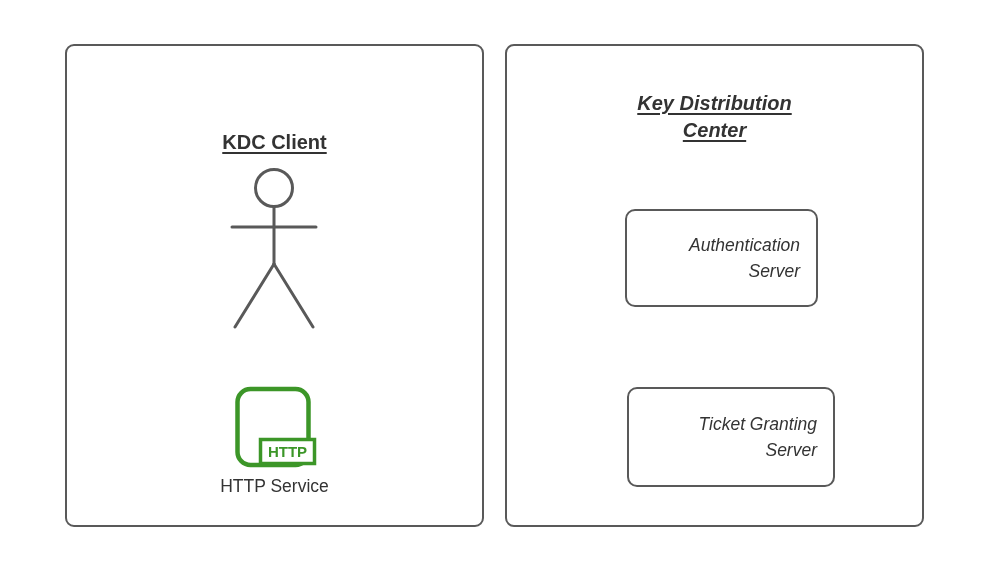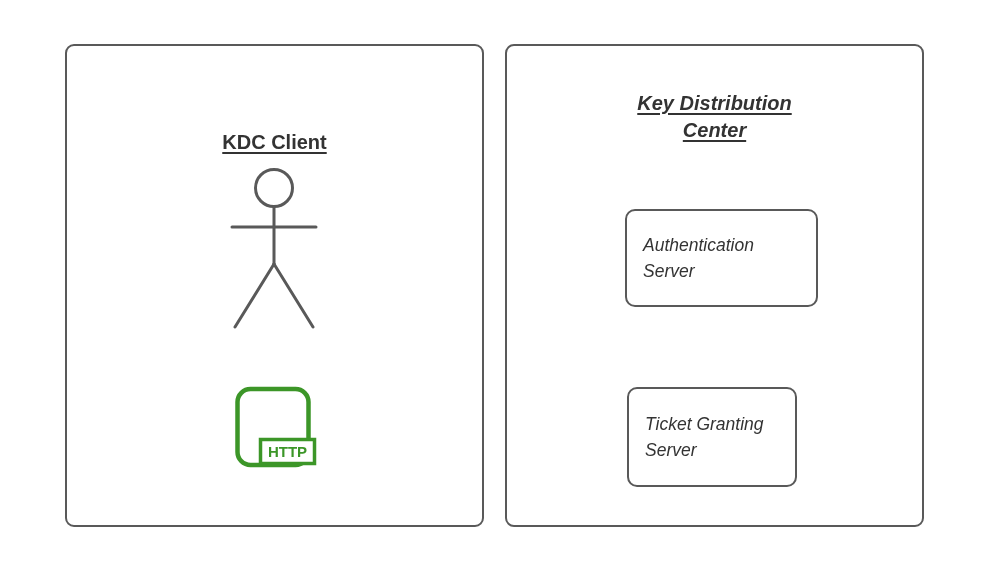--- a/index.html
+++ b/index.html
@@ -73,27 +73,27 @@
     font-weight: 600;
   }
 
   .node {
     position: absolute;
     box-sizing: border-box;
     border: 2px solid var(--border-gray, #595959);
     border-radius: 10px;
     background: #ffffff;
     display: flex; align-items: center; justify-content: center;
-    text-align: left;
+    text-align: right;
     font-size: 17.5px; line-height: 26px;
     color: var(--text, #333333);
     padding: 0 16px;
   }
   .node.auth { left: 118px; top: 163px; width: 193px; height: 98px; }
-  .node.tgs  { left: 120px; top: 341px; width: 170px; height: 100px; }
+  .node.tgs  { left: 120px; top: 341px; width: 208px; height: 100px; }
 </style>
 </head>
 <body>
 
 <div class="canvas">
 
   <section class="panel left">
     <div class="panel-title">
       <span class="title-text">KDC Client</span>
     </div>
@@ -106,20 +106,21 @@
       <line class="stroke" x1="45" y1="97" x2="84" y2="160"></line>
     </svg>
 
 
     <svg class="http-svg" width="82" height="82" viewBox="0 0 82 82" aria-hidden="true">
       <rect class="green-stroke" x="2.5" y="3" width="71" height="76" rx="13" stroke-width="4.5"></rect>
       <rect class="badge-rect" x="25.5" y="53.5" width="54" height="24" stroke-width="3.5"></rect>
       <text class="badge-text" x="52.5" y="71" text-anchor="middle">HTTP</text>
     </svg>
 
+    <div class="label service-label">HTTP Service</div>
   </section>
 
   <section class="panel right">
     <div class="panel-title">
       <span class="title-text">Key Distribution Center</span>
     </div>
 
     <div class="node auth">Authentication Server</div>
 
     <div class="node tgs">Ticket Granting Server</div>

